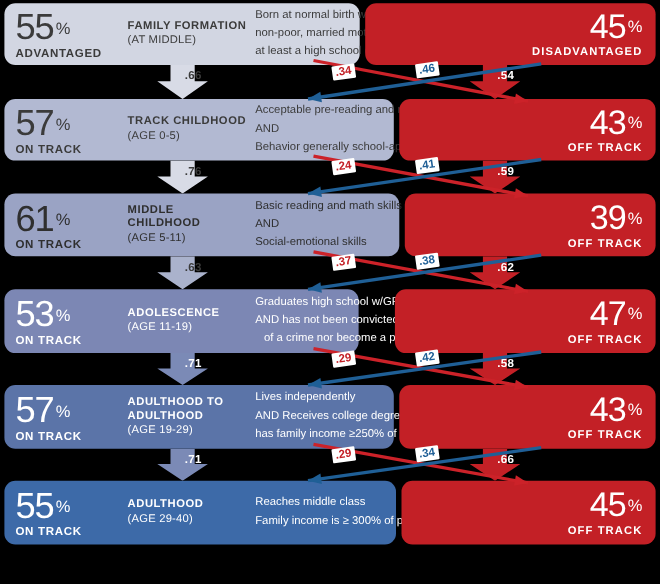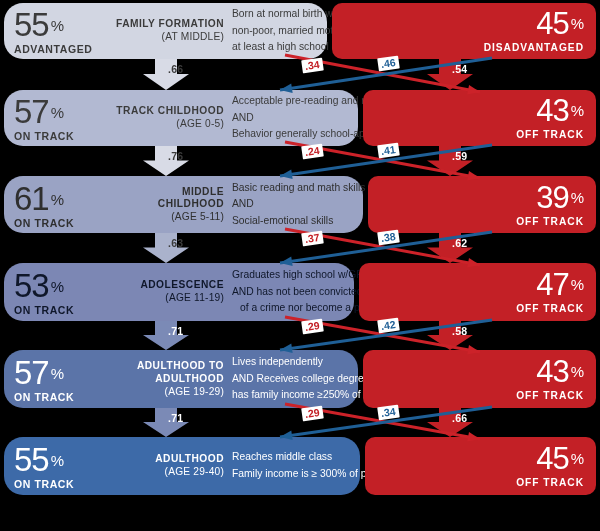--- a/index.html
+++ b/index.html
@@ -3,34 +3,34 @@
 <meta charset="utf-8">
 <style>
   html,body{margin:0;padding:0;background:#000;}
   body{width:600px;height:531px;overflow:hidden;
        font-family:"Liberation Sans","DejaVu Sans",sans-serif;}
   #stage{position:relative;width:600px;height:531px;background:#000;}
 
   .row{position:absolute;left:0;width:600px;}
 
   .panel{position:absolute;top:0;border-radius:10px;box-sizing:border-box;}
-  .panel.blue{left:4px;border-radius:19px;}
+  .panel.blue{left:4px;}
   .panel.red{background:#c32026;right:4px;}
 
   
   .stat{position:absolute;left:10px;top:50%;transform:translateY(-50%);
         width:112px;text-align:left;line-height:1;}
   .pct{font-size:33px;font-weight:400;letter-spacing:-1px;display:inline-block;}
   .pctsym{font-size:15px;font-weight:400;display:inline-block;padding-left:2px;
           vertical-align:5px;}
   .statlab{font-size:10.5px;font-weight:bold;letter-spacing:.6px;margin-top:3px;}
 
   
   .stage-name{position:absolute;top:50%;transform:translateY(-50%);
-              left:112px;width:108px;text-align:right;
+              left:112px;width:108px;text-align:left;
               font-size:10.2px;font-weight:bold;letter-spacing:.5px;line-height:1.26;}
   .age{font-weight:normal;font-size:10.2px;letter-spacing:.2px;}
 
   
   .criteria{position:absolute;top:50%;transform:translateY(-50%);
             left:228px;right:6px;font-size:10.3px;line-height:1.62;}
   .criteria .ln{white-space:nowrap;}
   .ind{padding-left:8px;}
 
   
@@ -120,21 +120,21 @@
         </div>
       </div>
       <div class="panel red" style="height: 57px; width: 228px;">
         <div class="rstat">
           <div><span class="pct">39</span><span class="pctsym">%</span></div>
           <div class="statlab">OFF TRACK</div>
         </div>
       </div>
     </div>
     <div class="row" style="top: 263px; height: 58px;">
-      <div class="panel blue" style="background: rgb(124, 135, 180); color: #0f172a; height: 58px; width: 350px;">
+      <div class="panel blue" style="background: rgb(124, 135, 180); color: #ffffff; height: 58px; width: 322px;">
         <div class="stat">
           <div><span class="pct">53</span><span class="pctsym">%</span></div>
           <div class="statlab">ON TRACK</div>
         </div>
         <div class="stage-name">
           <div>ADOLESCENCE</div>
           <div class="age">(AGE 11-19)</div>
         </div>
         <div class="criteria">
           <div class="ln">Graduates high school w/GPA ≥2.5</div>

